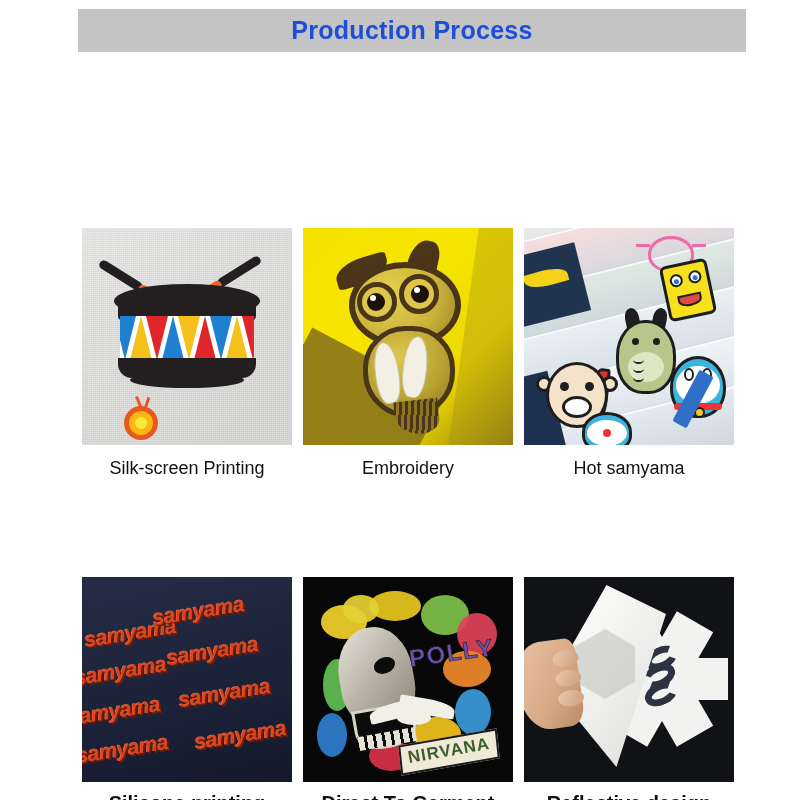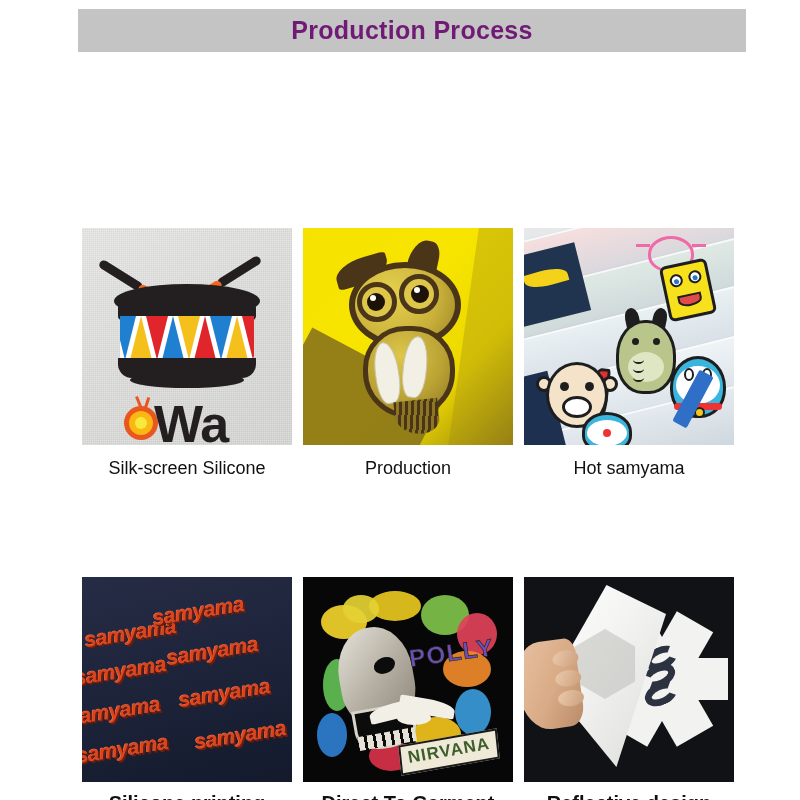--- a/index.html
+++ b/index.html
@@ -28,21 +28,21 @@
     height: 43px;
     background: #c4c4c4;
     display: flex;
     align-items: center;
     justify-content: center;
     box-sizing: border-box;
   }
   .header-title {
     font-size: 25px;
     font-weight: bold;
-    color: #701a75;
+    color: #1d4ed8;
     letter-spacing: 0.3px;
     font-family: "Liberation Sans", sans-serif;
     white-space: nowrap;
   }
 
   
   .intro {
     position: absolute;
     left: 98px;
     top: 72px;
@@ -437,23 +437,22 @@
             <div class="drum-bottom"></div>
             <div class="drum-bottom2"></div>
           </div>
           <div class="wa-logo">
             <div class="l1"></div>
               <div class="l2"></div>
             <div class="ring1"></div>
               <div class="ring2"></div>
               <div class="ring3"></div>
           </div>
-          <div class="wa-text">Wa</div>
         </div>
-        <div class="caption">Silk-screen Silicone</div>
+        <div class="caption">Silk-screen Printing</div>
       </div>
 
       <div class="cell">
         <div class="thumb t-owl">
           <div class="rightfold"></div>
           <div class="shadowfold"></div>
           <div class="owl">
             <div class="earL"></div>
             <div class="earR"></div>
             <div class="head"></div>
@@ -462,21 +461,21 @@
             <div class="pupL"></div>
             <div class="pupR"></div>
             <div class="glintL"></div>
             <div class="glintR"></div>
             <div class="body"></div>
             <div class="wingwhiteL"></div>
             <div class="wingwhiteR"></div>
             <div class="tail"></div>
           </div>
         </div>
-        <div class="caption">Production</div>
+        <div class="caption">Embroidery</div>
       </div>
 
       <div class="cell">
         <div class="thumb t-hot">
           <div class="sheet s1"></div>
           <div class="sheet s2"></div>
           <div class="sheet s3"></div>
           <div class="sheet s4"></div>
           <div class="sheet s5"></div>
           <div class="navy"></div>

